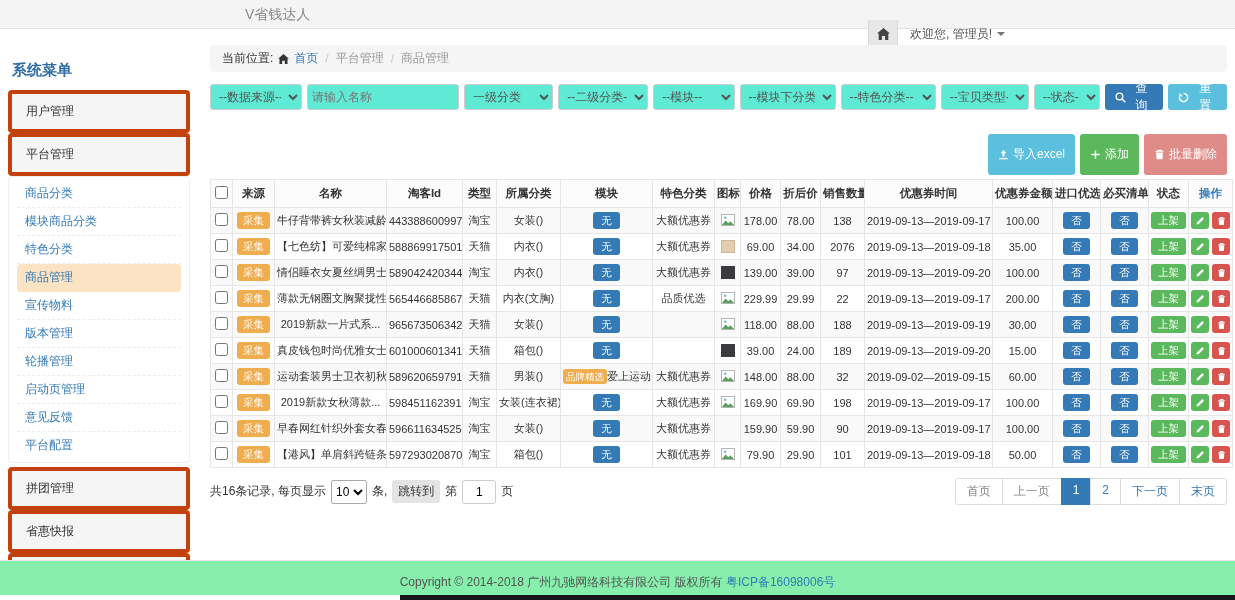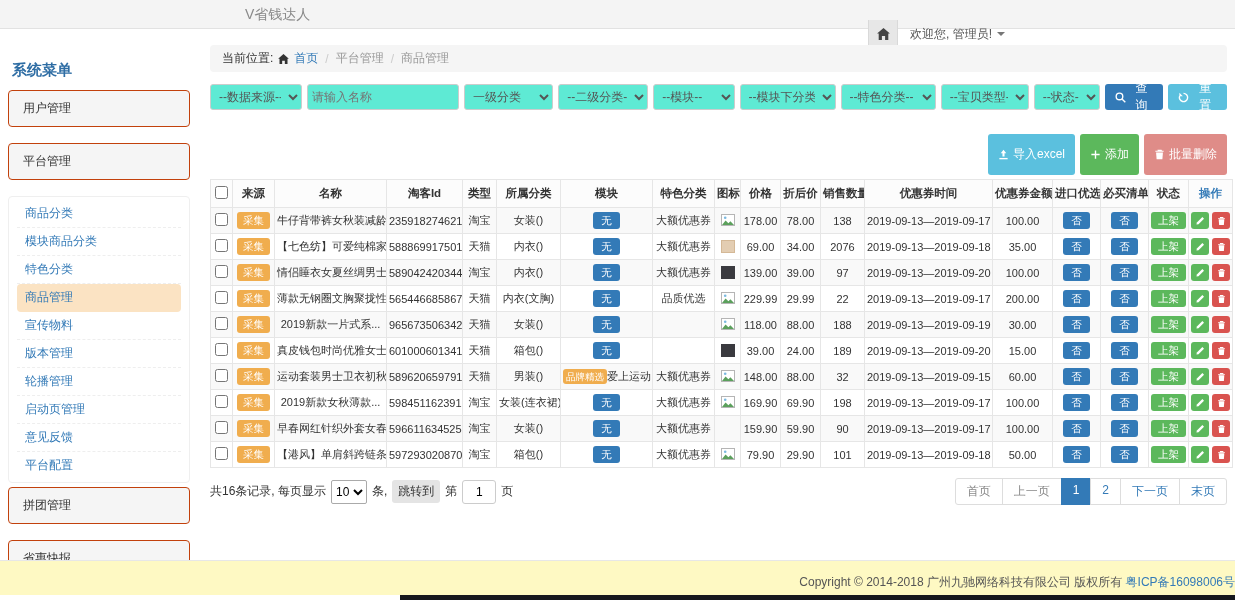--- a/index.html
+++ b/index.html
@@ -10,21 +10,21 @@
   .topbar { position:absolute; left:0; top:0; width:1235px; height:29px; background:#f4f4f4; border-bottom:1px solid #e2e2e2; }
   .topbar-title { position:absolute; left:245px; top:6px; font-size:14px; color:#8a8a8a; }
   .topbar-right { position:absolute; left:868px; top:0; height:28px; display:flex; align-items:center;margin-top:20px; }
   .home-box { width:30px; height:28px; background:#e7e7e7; border-left:1px solid #d9d9d9; border-right:1px solid #d9d9d9; display:flex; align-items:center; justify-content:center; cursor:pointer; }
   .welcome { margin-left:12px; color:#555; cursor:pointer; display:flex; align-items:center; gap:5px; }
   .caret { width:0; height:0; border-left:4px solid transparent; border-right:4px solid transparent; border-top:4px solid #777; display:inline-block; }
 
   
   .sidebar { position:absolute; left:8px; top:53px; width:182px; height:512px; overflow:hidden; }
   .sidebar-title { font-size:15px; font-weight:bold; color:#2e6da4; padding:8px 4px 10px 4px; }
-  .side-header { background:#f5f5f5; border:1px solid #c2410c; border-radius:4px; padding:9px 14px; margin-bottom:16px; color:#333; cursor:pointer; }
+  .side-header { background:#f5f5f5; border:4px solid #c2410c; border-radius:4px; padding:9px 14px; margin-bottom:0; color:#333; cursor:pointer; }
   .submenu { background:#fff; border:1px solid #efefef; border-radius:4px; margin-bottom:4px; padding:3px 8px; }
   .submenu-item { padding:5px 8px; color:#337ab7; border-bottom:1px dashed #eee; cursor:pointer; }
   .submenu-item:last-child { border-bottom:none; }
   .submenu-item.active { background:#fbe3c3; border-radius:4px; border-bottom-color:transparent; }
 
   
   .content { position:absolute; left:210px; top:45px; width:1017px; }
   .breadcrumb { background:#f5f5f5; border-radius:4px; padding:5px 12px; color:#999; display:flex; align-items:center; gap:5px; }
   .breadcrumb .prefix { color:#333; }
   .breadcrumb a { color:#337ab7; text-decoration:none; cursor:pointer; }
@@ -68,21 +68,21 @@
   .jump-chip { background:#e4e4e4; border-radius:3px; padding:3px 6px; color:#333; }
   .jump-input { width:34px; height:24px; border:1px solid #ccc; border-radius:3px; text-align:center; font-size:12px; font-family:inherit; }
   .pager-right { display:flex; }
   .page-btn { border:1px solid #ddd; background:#fff; color:#337ab7; padding:4px 11px; margin-left:-1px; cursor:pointer; font-size:12px; }
   .page-btn.disabled { color:#888; }
   .page-btn.active { background:#337ab7; border-color:#337ab7; color:#fff; }
   .page-btn:first-child { border-radius:3px 0 0 3px; }
   .page-btn:last-child { border-radius:0 3px 3px 0; }
 
   
-  .footer { position:absolute; left:0; top:560px; width:1235px; height:35px; background:#fef9c3; border-top:1px solid #e7e7e7; text-align:right; padding-top:13px; color:#555; font-size:12px; }
+  .footer { position:absolute; left:0; top:560px; width:1235px; height:35px; background:#86efac; border-top:1px solid #e7e7e7; text-align:center; padding-top:13px; color:#555; font-size:12px; }
   .footer a { color:#337ab7; text-decoration:none; }
   .bottom-strip { position:absolute; left:400px; bottom:0; width:835px; height:5px; background:#16181d; }
   svg { display:block; }
 </style>
 </head>
 <body>
 
 <div class="topbar">
   <div class="topbar-title">V省钱达人</div>
   <div class="topbar-right">
@@ -230,21 +230,21 @@
           <th>必买清单</th>
           <th>状态</th>
           <th class="op-head">操作</th>
         </tr>
       </thead>
     <tbody id="grid-body">
         <tr>
           <td><input type="checkbox" style=""></td>
           <td><span class="badge b-orange">采集</span></td>
           <td>牛仔背带裤女秋装减龄...</td>
-          <td>235918274621</td>
+          <td>443388600997</td>
           <td>淘宝</td>
           <td>女装()</td>
           <td><span class="badge b-blue">无</span></td>
           <td>大额优惠券</td>
           <td><span class="thumb"><svg width="14" height="12" viewBox="0 0 14 12">
                 <rect x="0.5" y="0.5" width="13" height="11" fill="#fff" stroke="#b5b5b5"></rect>
                 <circle cx="4.2" cy="3.8" r="1.3" fill="#7bb9e0"></circle>
                 <path d="M1 11l3.6-4.6 2.8 2.8 2-2 3.6 3.8z" fill="#5ba05c"></path>
               </svg></span></td>
           <td>178.00</td>
@@ -429,21 +429,21 @@
           <td><span class="badge b-orange mod-badge-sm">品牌精选</span><span class="module-txt">爱上运动</span></td>
           <td>大额优惠券</td>
           <td><span class="thumb"><svg width="14" height="12" viewBox="0 0 14 12">
                 <rect x="0.5" y="0.5" width="13" height="11" fill="#fff" stroke="#b5b5b5"></rect>
                 <circle cx="4.2" cy="3.8" r="1.3" fill="#7bb9e0"></circle>
                 <path d="M1 11l3.6-4.6 2.8 2.8 2-2 3.6 3.8z" fill="#5ba05c"></path>
               </svg></span></td>
           <td>148.00</td>
           <td>88.00</td>
           <td>32</td>
-          <td>2019-09-13—2019-09-15</td>
+          <td>2019-09-02—2019-09-15</td>
           <td>60.00</td>
           <td><span class="badge b-blue">否</span></td>
           <td><span class="badge b-blue">否</span></td>
           <td><span class="badge b-green">上架</span></td>
           <td><span class="icon-btn ib-green">
               <svg width="10" height="10" viewBox="0 0 16 16">
                 <path d="M11.8 1.6l2.6 2.6L5.6 13l-3.3.7.7-3.3z" fill="#fff"></path>
               </svg>
             </span><span class="icon-btn ib-red">
               <svg width="9" height="10" viewBox="0 0 16 16">

